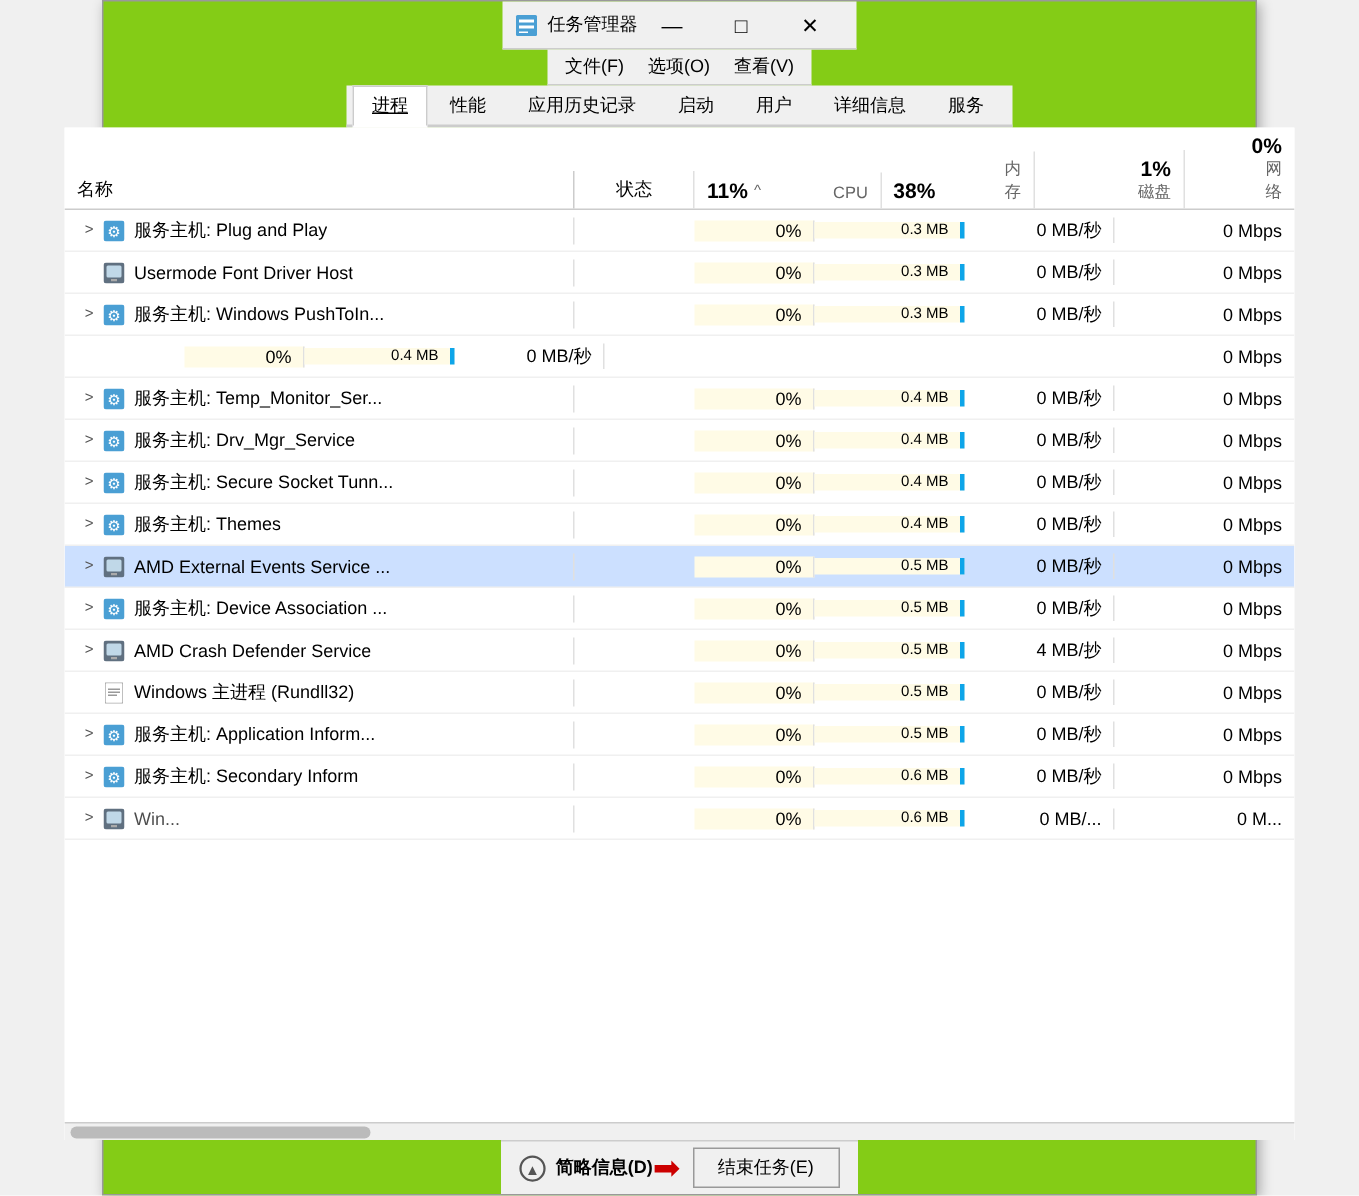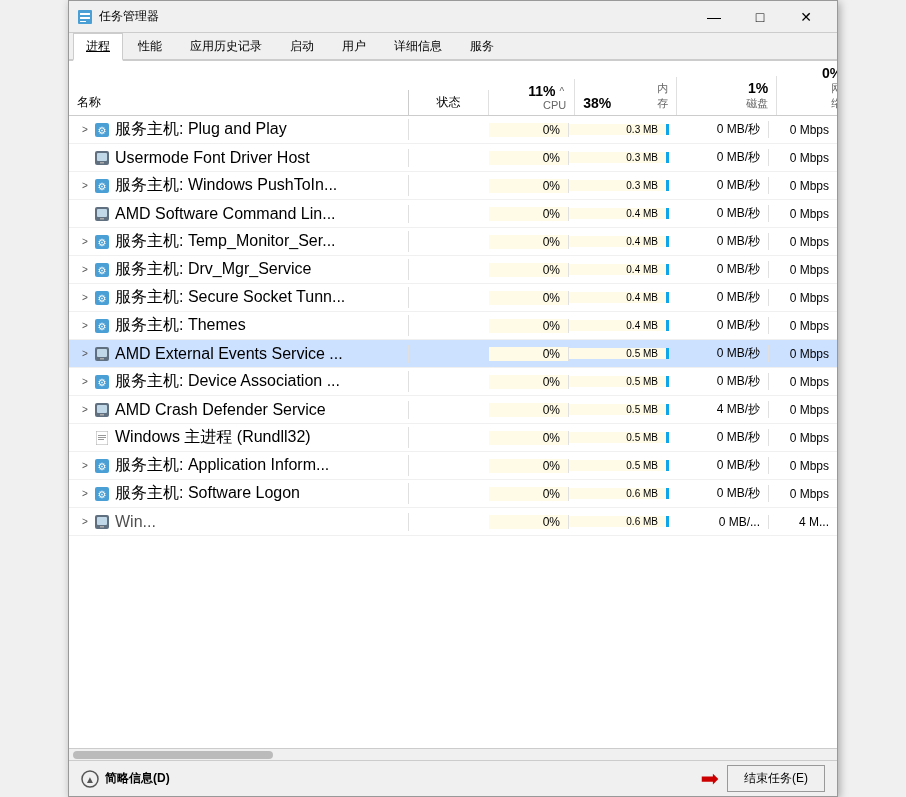--- a/index.html
+++ b/index.html
@@ -9,25 +9,26 @@
       background: #f0f0f0;
       display: flex;
       justify-content: center;
       align-items: center;
       width: 906px;
       height: 797px;
     }
     .window {
       width: 770px;
       height: 797px;
-      background: #404040;
+      background: #84cc16;
       border: 1px solid #999;
       display: flex;
       flex-direction: column;
       box-shadow: 2px 2px 8px rgba(0,0,0,0.3);
+      align-items: center;
     }
     .title-bar {
       background: #f0f0f0;
       height: 32px;
       display: flex;
       align-items: center;
       padding: 0 8px;
       border-bottom: 1px solid #ccc;
       user-select: none;
     }
@@ -133,21 +134,21 @@
       justify-content: center;
     }
     .col-cpu {
       flex: 0 0 80px;
       padding: 4px 8px;
       border-right: 1px solid #e0e0e0;
       font-size: 12px;
       color: #000;
       text-align: right;
       display: flex;
-      flex-direction: column;
+      flex-direction: row;
       align-items: flex-end;
       justify-content: flex-end;
     }
     .col-mem {
       flex: 0 0 100px;
       padding: 4px 8px;
       border-right: 1px solid #e0e0e0;
       font-size: 12px;
       color: #000;
       text-align: right;
@@ -234,21 +235,21 @@
       margin-right: 4px;
       display: flex;
       align-items: center;
       justify-content: center;
       flex-shrink: 0;
     }
     .row-text {
       overflow: hidden;
       text-overflow: ellipsis;
       white-space: nowrap;
-      font-size: 16px;
+      font-size: 12px;
     }
     .row-status {
       flex: 0 0 80px;
       padding: 0 8px;
       text-align: center;
       font-size: 12px;
       color: #000;
       border-right: 1px solid #e0e0e0;
     }
     .row-cpu {
@@ -350,20 +351,25 @@
       </svg>
     </div>
     <span class="title-bar-title">任务管理器</span>
     <div class="title-bar-controls">
       <button class="title-bar-btn">—</button>
       <button class="title-bar-btn">□</button>
       <button class="title-bar-btn close">✕</button>
     </div>
   </div>
 
+  <div class="menu-bar">
+    <span class="menu-item">文件(F)</span>
+    <span class="menu-item">选项(O)</span>
+    <span class="menu-item">查看(V)</span>
+  </div>
 
   <div class="tab-bar">
     <div class="tab active">进程</div>
     <div class="tab">性能</div>
     <div class="tab">应用历史记录</div>
     <div class="tab">启动</div>
     <div class="tab">用户</div>
     <div class="tab">详细信息</div>
     <div class="tab">服务</div>
   </div>
@@ -445,31 +451,20 @@
             </span>
             <span class="row-text">服务主机: Windows PushToIn...</span>
           </div>
           <div class="row-status"></div>
           <div class="row-cpu">0%</div>
           <div class="row-mem">0.3 MB</div>
           <div class="row-disk">0 MB/秒</div>
           <div class="row-net">0 Mbps</div>
         </div>
         <div class="table-row">
-          <div class="row-name">
-            <span class="row-expand" style="color: rgb(85, 85, 85); font-size: 10px;"></span>
-            <span class="row-icon">
-              <svg width="14" height="14" viewBox="0 0 14 14">
-      <rect width="14" height="14" rx="2" fill="#607080"></rect>
-      <rect x="2" y="2" width="10" height="8" rx="1" fill="#c0d8e8"></rect>
-      <rect x="5" y="11" width="4" height="1.5" fill="#aaa"></rect>
-    </svg>
-            </span>
-            <span class="row-text">AMD Software Command Lin...</span>
-          </div>
           <div class="row-status"></div>
           <div class="row-cpu">0%</div>
           <div class="row-mem">0.4 MB</div>
           <div class="row-disk">0 MB/秒</div>
           <div class="row-net">0 Mbps</div>
         </div>
         <div class="table-row">
           <div class="row-name">
             <span class="row-expand" style="color: rgb(85, 85, 85); font-size: 10px;">&gt;</span>
             <span class="row-icon">
@@ -628,21 +623,21 @@
         </div>
         <div class="table-row">
           <div class="row-name">
             <span class="row-expand" style="color: rgb(85, 85, 85); font-size: 10px;">&gt;</span>
             <span class="row-icon">
               <svg width="14" height="14" viewBox="0 0 14 14">
       <rect width="14" height="14" rx="2" fill="#4a9fd4"></rect>
       <text x="7" y="11" text-anchor="middle" font-size="10" fill="#fff">⚙</text>
     </svg>
             </span>
-            <span class="row-text">服务主机: Software Logon</span>
+            <span class="row-text">服务主机: Secondary Inform</span>
           </div>
           <div class="row-status"></div>
           <div class="row-cpu">0%</div>
           <div class="row-mem">0.6 MB</div>
           <div class="row-disk">0 MB/秒</div>
           <div class="row-net">0 Mbps</div>
         </div>
         <div class="table-row">
           <div class="row-name">
             <span class="row-expand" style="color: rgb(85, 85, 85); font-size: 10px;">&gt;</span>
@@ -652,21 +647,21 @@
       <rect x="2" y="2" width="10" height="8" rx="1" fill="#c0d8e8"></rect>
       <rect x="5" y="11" width="4" height="1.5" fill="#aaa"></rect>
     </svg>
             </span>
             <span class="row-text" style="opacity: 0.7;">Win...</span>
           </div>
           <div class="row-status"></div>
           <div class="row-cpu">0%</div>
           <div class="row-mem">0.6 MB</div>
           <div class="row-disk">0 MB/...</div>
-          <div class="row-net">4 M...</div>
+          <div class="row-net">0 M...</div>
         </div>
       </div>
 
     <div class="scrollbar-x">
       <div class="scrollbar-x-thumb"></div>
     </div>
   </div>
 
   <div class="bottom-bar">
     <div class="bottom-info">

